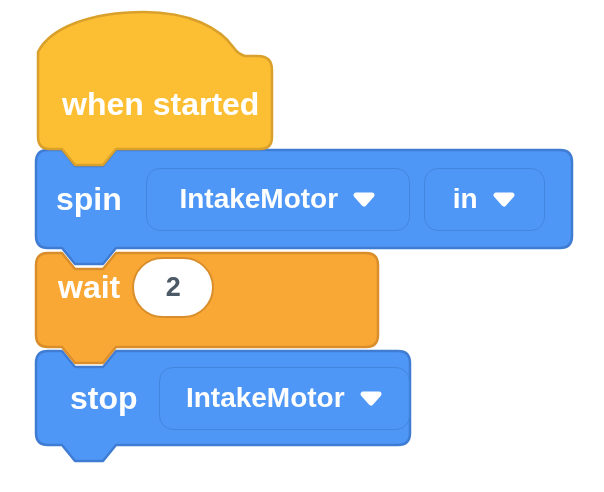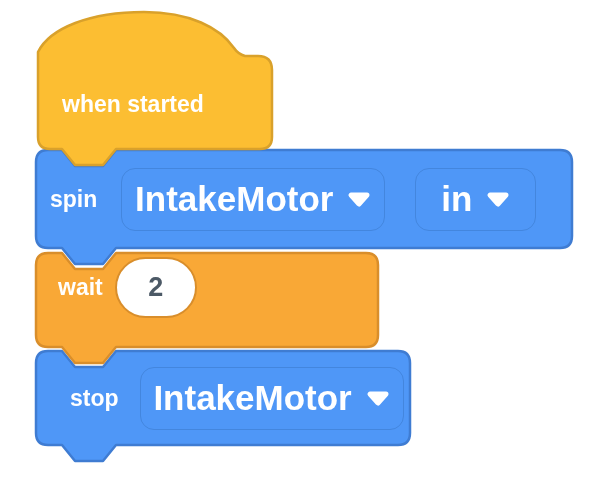--- a/index.html
+++ b/index.html
@@ -33,36 +33,36 @@
   .content {
     position: absolute;
     left: 0;
     right: 0;
     display: flex;
     align-items: center;
     z-index: 2;
   }
   .blk-label {
     color: var(--label-color);
-    font-size: 23px;
+    font-size: 32px;
     font-weight: 700;
     white-space: nowrap;
   }
   .dropdown {
     display: flex;
     align-items: center;
     justify-content: center;
     gap: 14px;
     height: 63px;
     box-sizing: border-box;
     border: 1.5px solid var(--blue-field-border);
     border-radius: 14px;
     cursor: pointer;
   }
-  .dropdown .blk-label { font-size: 35px; }
+  .dropdown .blk-label { font-size: 28px; }
   .arrow-icon {
     display: block;
     flex: 0 0 auto;
   }
   .arrow-icon path {
     fill: var(--label-color);
     stroke: var(--label-color);
     stroke-width: 5;
     stroke-linejoin: round;
   }
@@ -114,29 +114,29 @@
 
   <div class="block" style="left:36px; top:150px; width:536px; height:114px; z-index:30;">
     <svg class="shape shape-blue" width="536" height="114" aria-hidden="true">
       <path d="M 12 0 L 26 0 L 39 16 L 67 16 L 80 0
                L 524 0 Q 536 0 536 12
                L 536 86 Q 536 98 524 98
                L 80 98 L 67 114 L 39 114 L 26 98
                L 12 98 Q 0 98 0 86
                L 0 12 Q 0 0 12 0 Z"></path>
     </svg>
-    <div class="content" style="top:0; height:98px; padding-left:14px;">
+    <div class="content" style="top:0; height:98px; padding-left:20px;">
       <span class="blk-label" style="margin-right:24px;">spin</span>
       <div class="dropdown" style="width:264px;">
         <span class="blk-label">IntakeMotor</span>
         <svg class="arrow-icon" width="24" height="17" aria-hidden="true">
           <path d="M 4 4 L 20 4 L 12 13 Z"></path>
         </svg>
       </div>
-      <div class="dropdown" style="width:121px; margin-left:30px;">
+      <div class="dropdown" style="width:121px; margin-left:14px;">
         <span class="blk-label">in</span>
         <svg class="arrow-icon" width="24" height="17" aria-hidden="true">
           <path d="M 4 4 L 20 4 L 12 13 Z"></path>
         </svg>
       </div>
     </div>
   </div>
 
   <div class="block" style="left:36px; top:253px; width:342px; height:110px; z-index:20;">
     <svg class="shape shape-orange" width="342" height="110" aria-hidden="true">

